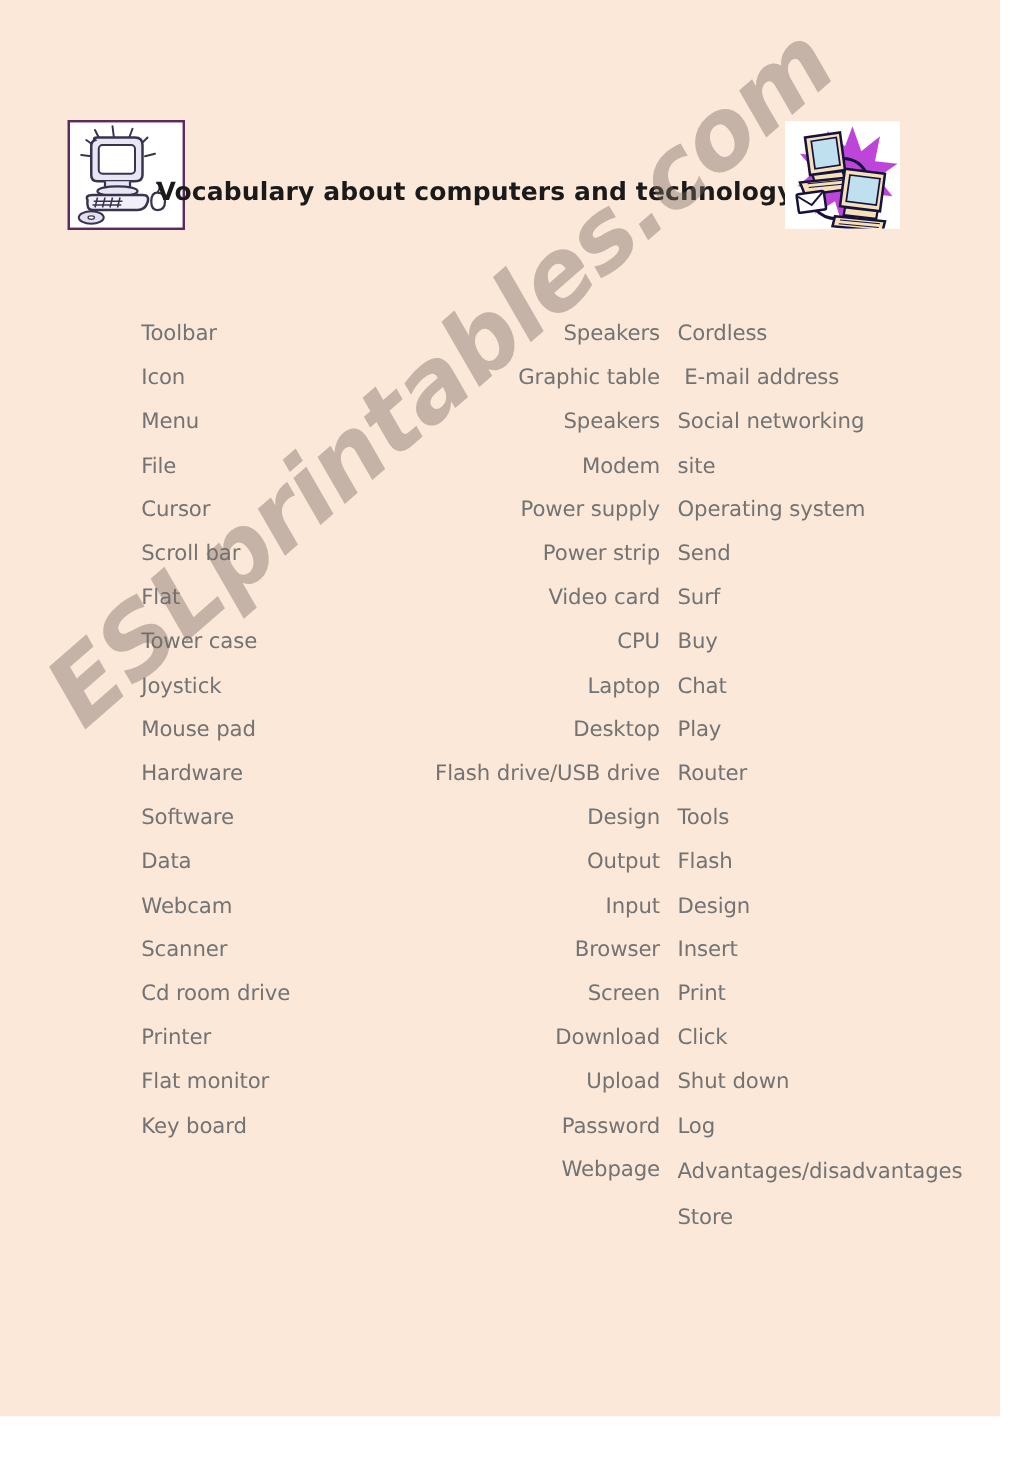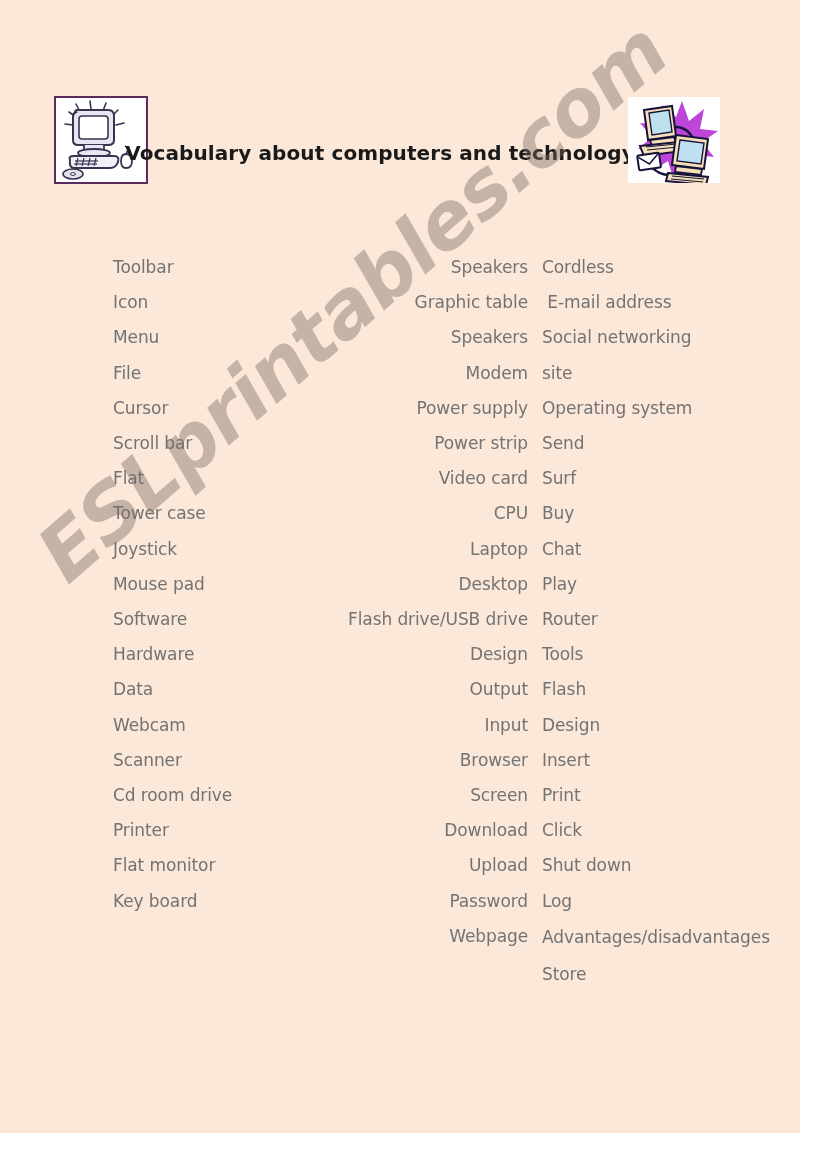--- a/index.html
+++ b/index.html
@@ -220,22 +220,22 @@
       <div class="word">Toolbar</div>
       <div class="word">Icon</div>
       <div class="word">Menu</div>
       <div class="word">File</div>
       <div class="word">Cursor</div>
       <div class="word">Scroll bar</div>
       <div class="word">Flat</div>
       <div class="word">Tower case</div>
       <div class="word">Joystick</div>
       <div class="word">Mouse pad</div>
+      <div class="word">Hardware</div>
       <div class="word">Software</div>
-      <div class="word">Hardware</div>
       <div class="word">Data</div>
       <div class="word">Webcam</div>
       <div class="word">Scanner</div>
       <div class="word">Cd room drive</div>
       <div class="word">Printer</div>
       <div class="word">Flat monitor</div>
       <div class="word">Key board</div>
     </div>
 
     <div class="col col-2">

